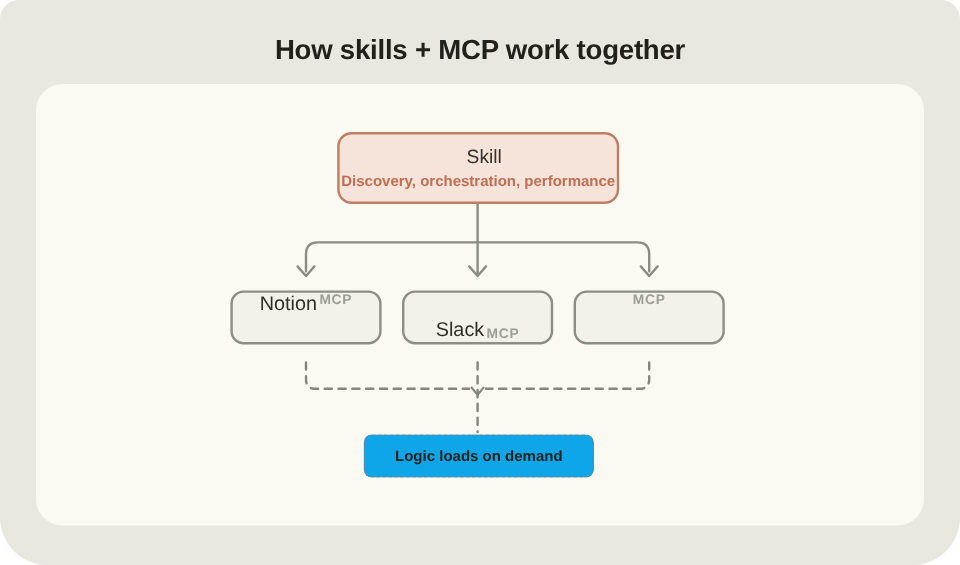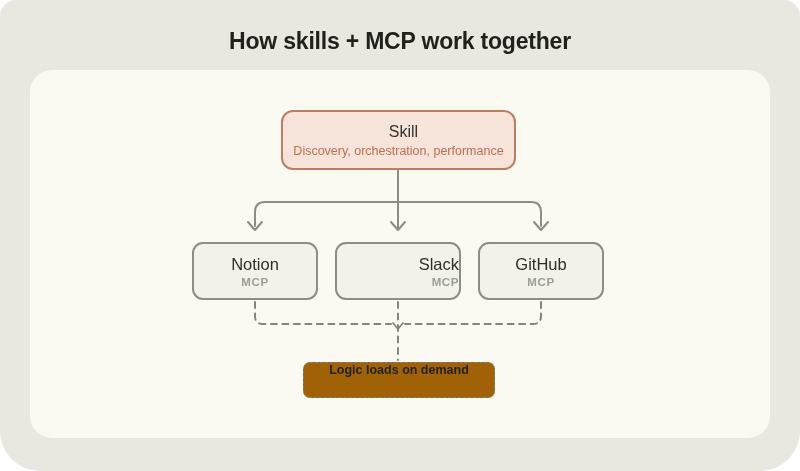--- a/index.html
+++ b/index.html
@@ -63,32 +63,32 @@
     gap: 3px;
   }
   .skill-label {
     font-size: 16px;
     font-weight: 500;
     color: #33332c;
     padding-left: 10px;
   }
   .skill-subtitle {
     font-size: 12.5px;
-    font-weight: 400;
+    font-weight: 700;
     color: #bf6e52;
   }
   .server-node {
     top: 242px;
     width: 126px;
-    height: 58px;
+    height: 45px;
     background: #f2f2eb;
     border: 2px solid #8b8e85;
     border-radius: 11px;
     display: flex;
-    flex-direction: column;
+    flex-direction: row;
     justify-content: center;
     gap: 2px;
   }
   .server-notion { left: 192px; }
   .server-slack  { left: 335px; align-items: flex-end; }
   .server-github { left: 478px; }
   .server-name {
     font-size: 16.5px;
     font-weight: 500;
     color: #2e2e28;
@@ -97,25 +97,25 @@
     font-size: 11.5px;
     font-weight: 700;
     letter-spacing: 0.6px;
     color: #9b9e95;
   }
   .logic-node {
     left: 303px;
     top: 362px;
     width: 192px;
     height: 36px;
-    background: #a16207;
+    background: #0ea5e9;
     border: 1.6px dashed #7f827a;
     border-radius: 7px;
     display: flex;
-    align-items: flex-start;
+    align-items: center;
     justify-content: center;
   }
   .logic-label {
     font-size: 12.5px;
     font-weight: 700;
     color: #23231e;
   }
 </style>
 </head>
 <body>
@@ -152,21 +152,20 @@
     <div class="server-name">Notion</div>
     <div class="server-tag">MCP</div>
   </div>
 
   <div class="node server-node server-slack">
     <div class="server-name">Slack</div>
     <div class="server-tag">MCP</div>
   </div>
 
   <div class="node server-node server-github">
-    <div class="server-name">GitHub</div>
     <div class="server-tag">MCP</div>
   </div>
 
   <div class="node logic-node">
     <div class="logic-label">Logic loads on demand</div>
   </div>
 
 </div>
 
 </body></html>

